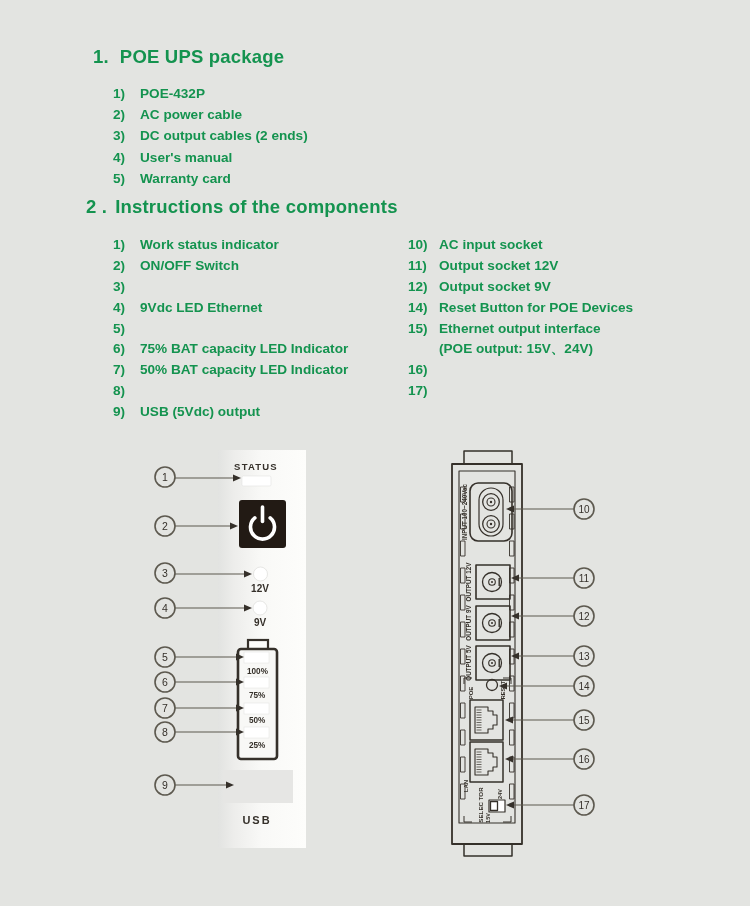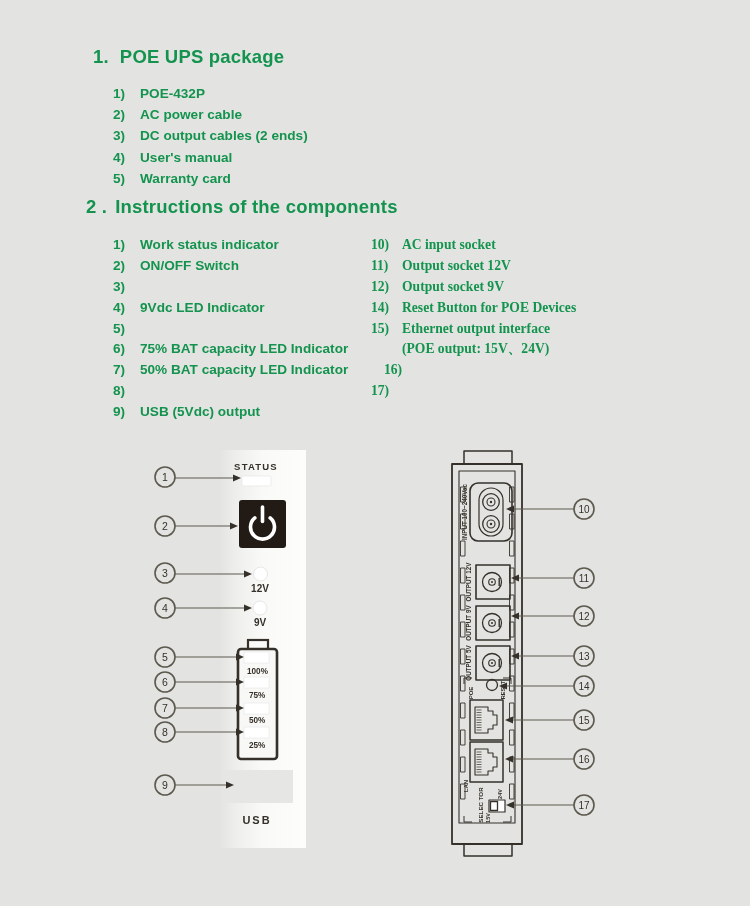--- a/index.html
+++ b/index.html
@@ -64,21 +64,21 @@
     </div>
   <div class="row">
       <span class="num">2)</span>
       <span class="lbl">ON/OFF Switch</span>
     </div>
   <div class="row">
       <span class="num">3)</span>
     </div>
   <div class="row">
       <span class="num">4)</span>
-      <span class="lbl">9Vdc LED Indicator</span>
+      <span class="lbl">9Vdc LED Ethernet</span>
     </div>
   <div class="row">
       <span class="num">5)</span>
     </div>
   <div class="row">
       <span class="num">6)</span>
       <span class="lbl">75% BAT capacity LED Indicator</span>
     </div>
   <div class="row">
       <span class="num">7)</span>
@@ -86,21 +86,21 @@
     </div>
   <div class="row">
       <span class="num">8)</span>
     </div>
   <div class="row">
       <span class="num">9)</span>
       <span class="lbl">USB (5Vdc) output</span>
     </div>
 </div>
 
-<div class="list cols2" style="left:371px;top:235px;font-family:Liberation Serif, serif;">
+<div class="list cols2" style="left:408px;top:235px;">
   <div class="row">
       <span class="num" style="flex-basis:31px;width:31px;">10)</span>
       <span class="lbl">AC input socket</span>
     </div>
   <div class="row">
       <span class="num" style="flex-basis:31px;width:31px;">11)</span>
       <span class="lbl">Output socket 12V</span>
     </div>
   <div class="row">
       <span class="num" style="flex-basis:31px;width:31px;">12)</span>
@@ -112,21 +112,21 @@
     </div>
   <div class="row">
       <span class="num" style="flex-basis:31px;width:31px;">15)</span>
       <span class="lbl">Ethernet output interface</span>
     </div>
   <div class="row">
       <span class="num" style="flex-basis:31px;width:31px;"></span>
       <span class="lbl">(POE output: 15V、24V)</span>
     </div>
   <div class="row">
-      <span class="num" style="flex-basis:31px;width:31px;text-align:right;">16)</span>
+      <span class="num" style="flex-basis:31px;width:31px;">16)</span>
     </div>
   <div class="row">
       <span class="num" style="flex-basis:31px;width:31px;">17)</span>
     </div>
 </div>
 
 <svg width="750" height="470" viewBox="0 0 750 470" style="position:absolute;left:0;top:436px;">
   <defs>
     <linearGradient id="panelGrad" x1="0" y1="0" x2="1" y2="0">
       <stop offset="0" stop-color="#e2e3e1"></stop>

